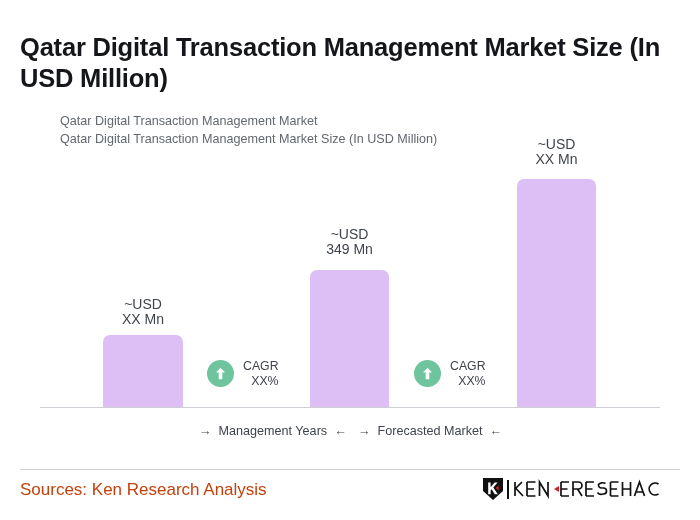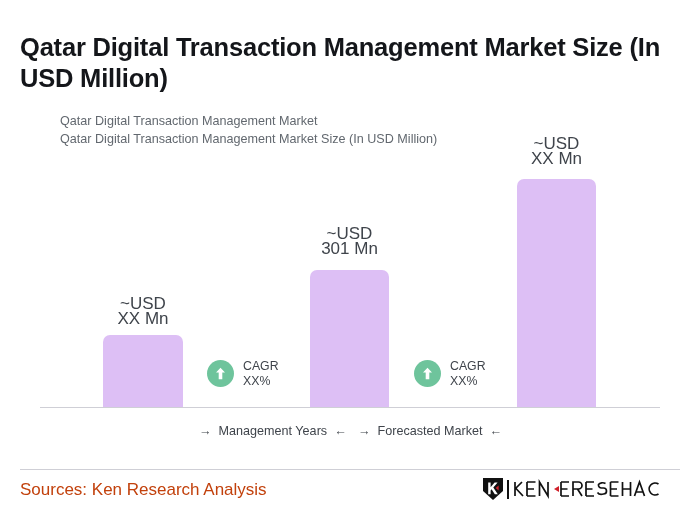--- a/index.html
+++ b/index.html
@@ -68,21 +68,21 @@
 
   .bar {
     position: absolute;
     background: #ddbff5;
     border-radius: 7px 7px 0 0;
   }
 
   .bar-label {
     position: absolute;
     text-align: center;
-    font-size: 17px;
+    font-size: 14px;
     line-height: 14.5px;
     color: #3f444b;
     white-space: nowrap;
   }
 
   
   .cagr {
     position: absolute;
     display: flex;
     align-items: center;
@@ -96,20 +96,21 @@
     display: flex;
     align-items: center;
     justify-content: center;
     flex: 0 0 auto;
   }
   .cagr-text {
     font-size: 12.3px;
     line-height: 14.5px;
     color: #3f444b;
     white-space: nowrap;
+    text-align: right;
   }
 
   
   .period {
     position: absolute;
     font-size: 12.6px;
     color: #3f444b;
     white-space: nowrap;
     display: flex;
     align-items: center;
@@ -184,21 +185,21 @@
         </svg>
       </div>
       <div class="cagr-text">
         <div>CAGR</div>
         <div>XX%</div>
       </div>
     </div>
 
     <div class="bar-label" style="left:310px; top:213px; width:79px;">
       <div>~USD</div>
-      <div>301 Mn</div>
+      <div>349 Mn</div>
     </div>
     <div class="bar" style="left:310px; top:256px; width:79px; height:138px;"></div>
 
     <div class="cagr" style="left:414px; top:345px;">
       <div class="cagr-circle">
         <svg width="11" height="13" viewBox="0 0 11 13" aria-hidden="true">
           <path d="M5.5 0.8 L10 5.6 L7.3 5.6 L7.3 12.3 L3.7 12.3 L3.7 5.6 L1 5.6 Z" fill="#ffffff"></path>
         </svg>
       </div>
       <div class="cagr-text">

